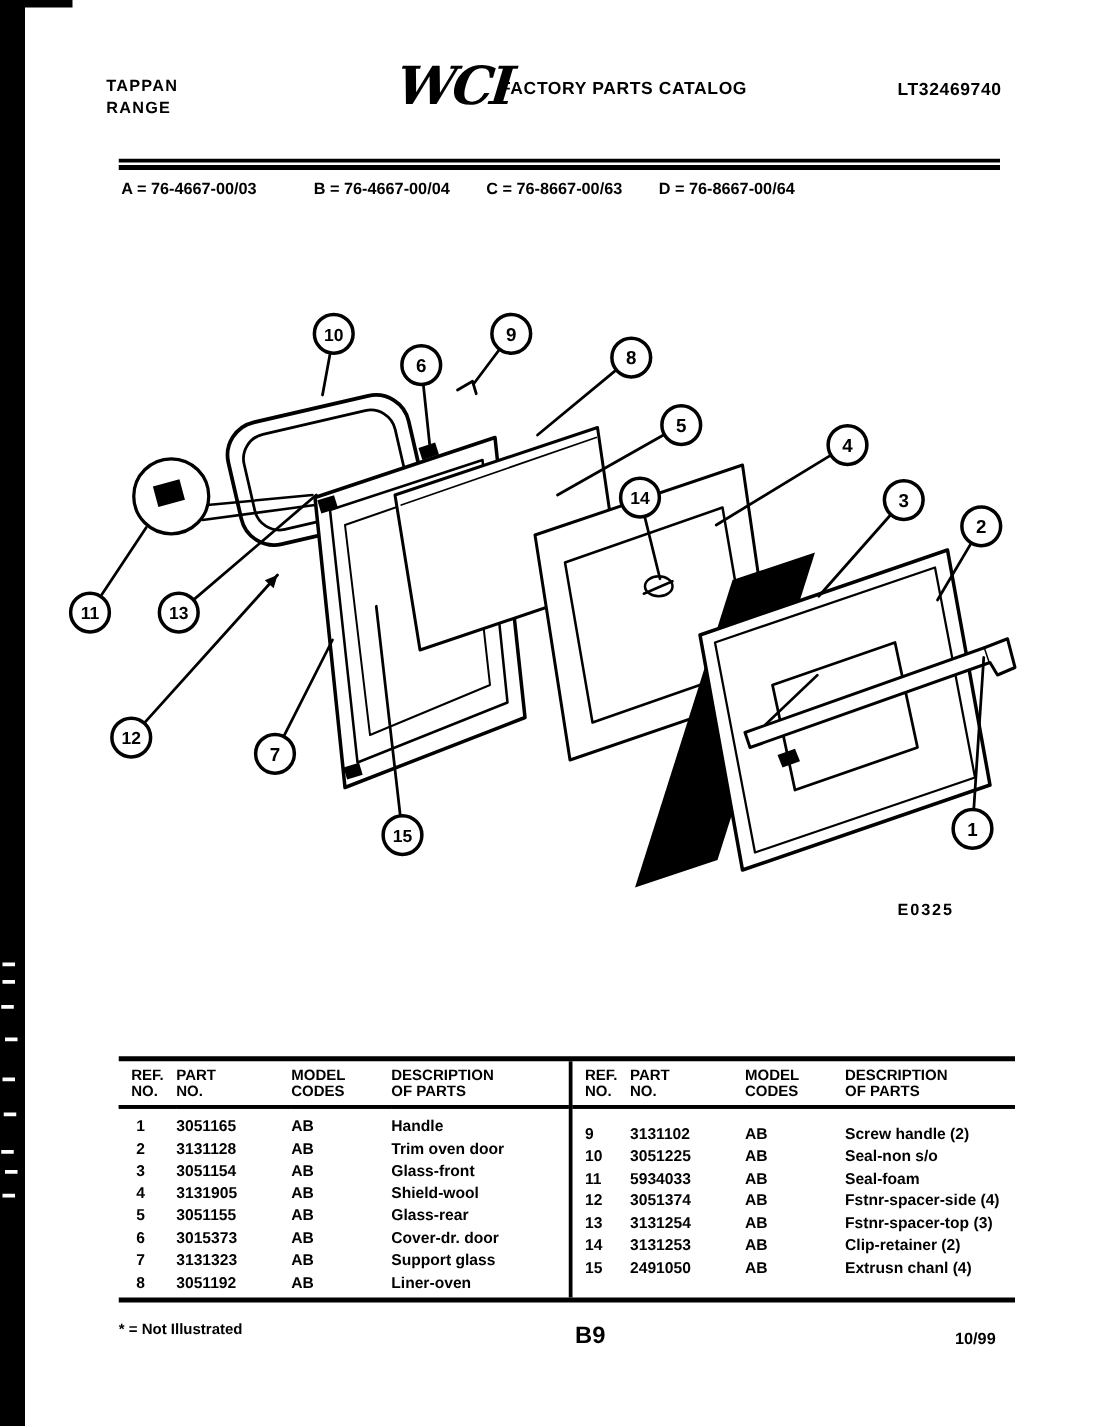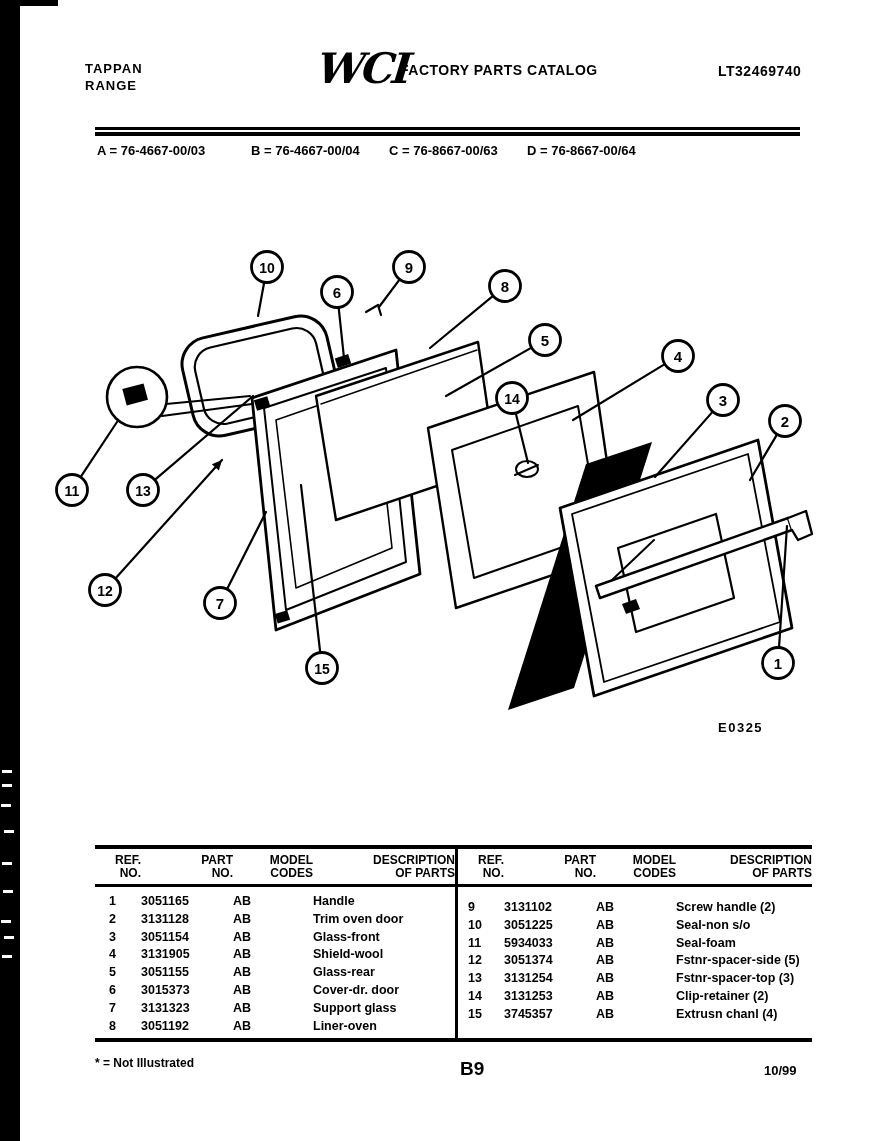--- a/index.html
+++ b/index.html
@@ -41,21 +41,21 @@
   .parts-tables {
     position:absolute; left:95px; top:845px; width:717px; height:197px;
     border-top:4px solid #000; border-bottom:4px solid #000;
     display:flex;
   }
   .half { height:100%; }
   .half-left { width:360px; }
   .half-right { width:357px; border-left:3px solid #000; }
   table { width:100%; border-collapse:collapse; table-layout:fixed; }
   col.c-ref { width:46px; } col.c-part { width:92px; } col.c-model { width:80px; }
-  th { text-align:right; font-size:12px; line-height:13px; padding:5px 0 4px 0; border-bottom:3px solid #000; }
+  th { text-align:left; font-size:12px; line-height:13px; padding:5px 0 4px 0; border-bottom:3px solid #000; }
   th span { display:block; }
   th.th-ref, td.td-ref { padding-left:10px; }
   td { font-size:12.5px; line-height:17.8px; white-space:nowrap; overflow:hidden; }
   td.td-ref { padding-left:14px; }
   .half-right td.td-ref { padding-left:10px; }
   tbody:before { content:""; display:block; height:6px; }
   .half-right tbody:before { height:12px; }
 
   
   .footer-note { position:absolute; left:95px; top:1056px; font-size:12px; }
@@ -321,37 +321,37 @@
             <tr>
               <td class="td-ref">11</td>
               <td>5934033</td>
               <td>AB</td>
               <td>Seal-foam</td>
             </tr>
             <tr>
               <td class="td-ref">12</td>
               <td>3051374</td>
               <td>AB</td>
-              <td>Fstnr-spacer-side (5)</td>
+              <td>Fstnr-spacer-side (4)</td>
             </tr>
             <tr>
               <td class="td-ref">13</td>
               <td>3131254</td>
               <td>AB</td>
               <td>Fstnr-spacer-top (3)</td>
             </tr>
             <tr>
               <td class="td-ref">14</td>
               <td>3131253</td>
               <td>AB</td>
               <td>Clip-retainer (2)</td>
             </tr>
             <tr>
               <td class="td-ref">15</td>
-              <td>3745357</td>
+              <td>2491050</td>
               <td>AB</td>
               <td>Extrusn chanl (4)</td>
             </tr>
           </tbody>
       </table>
     </div>
   </div>
 
   <div class="footer-note">* = Not Illustrated</div>
   <div class="page-number">B9</div>

